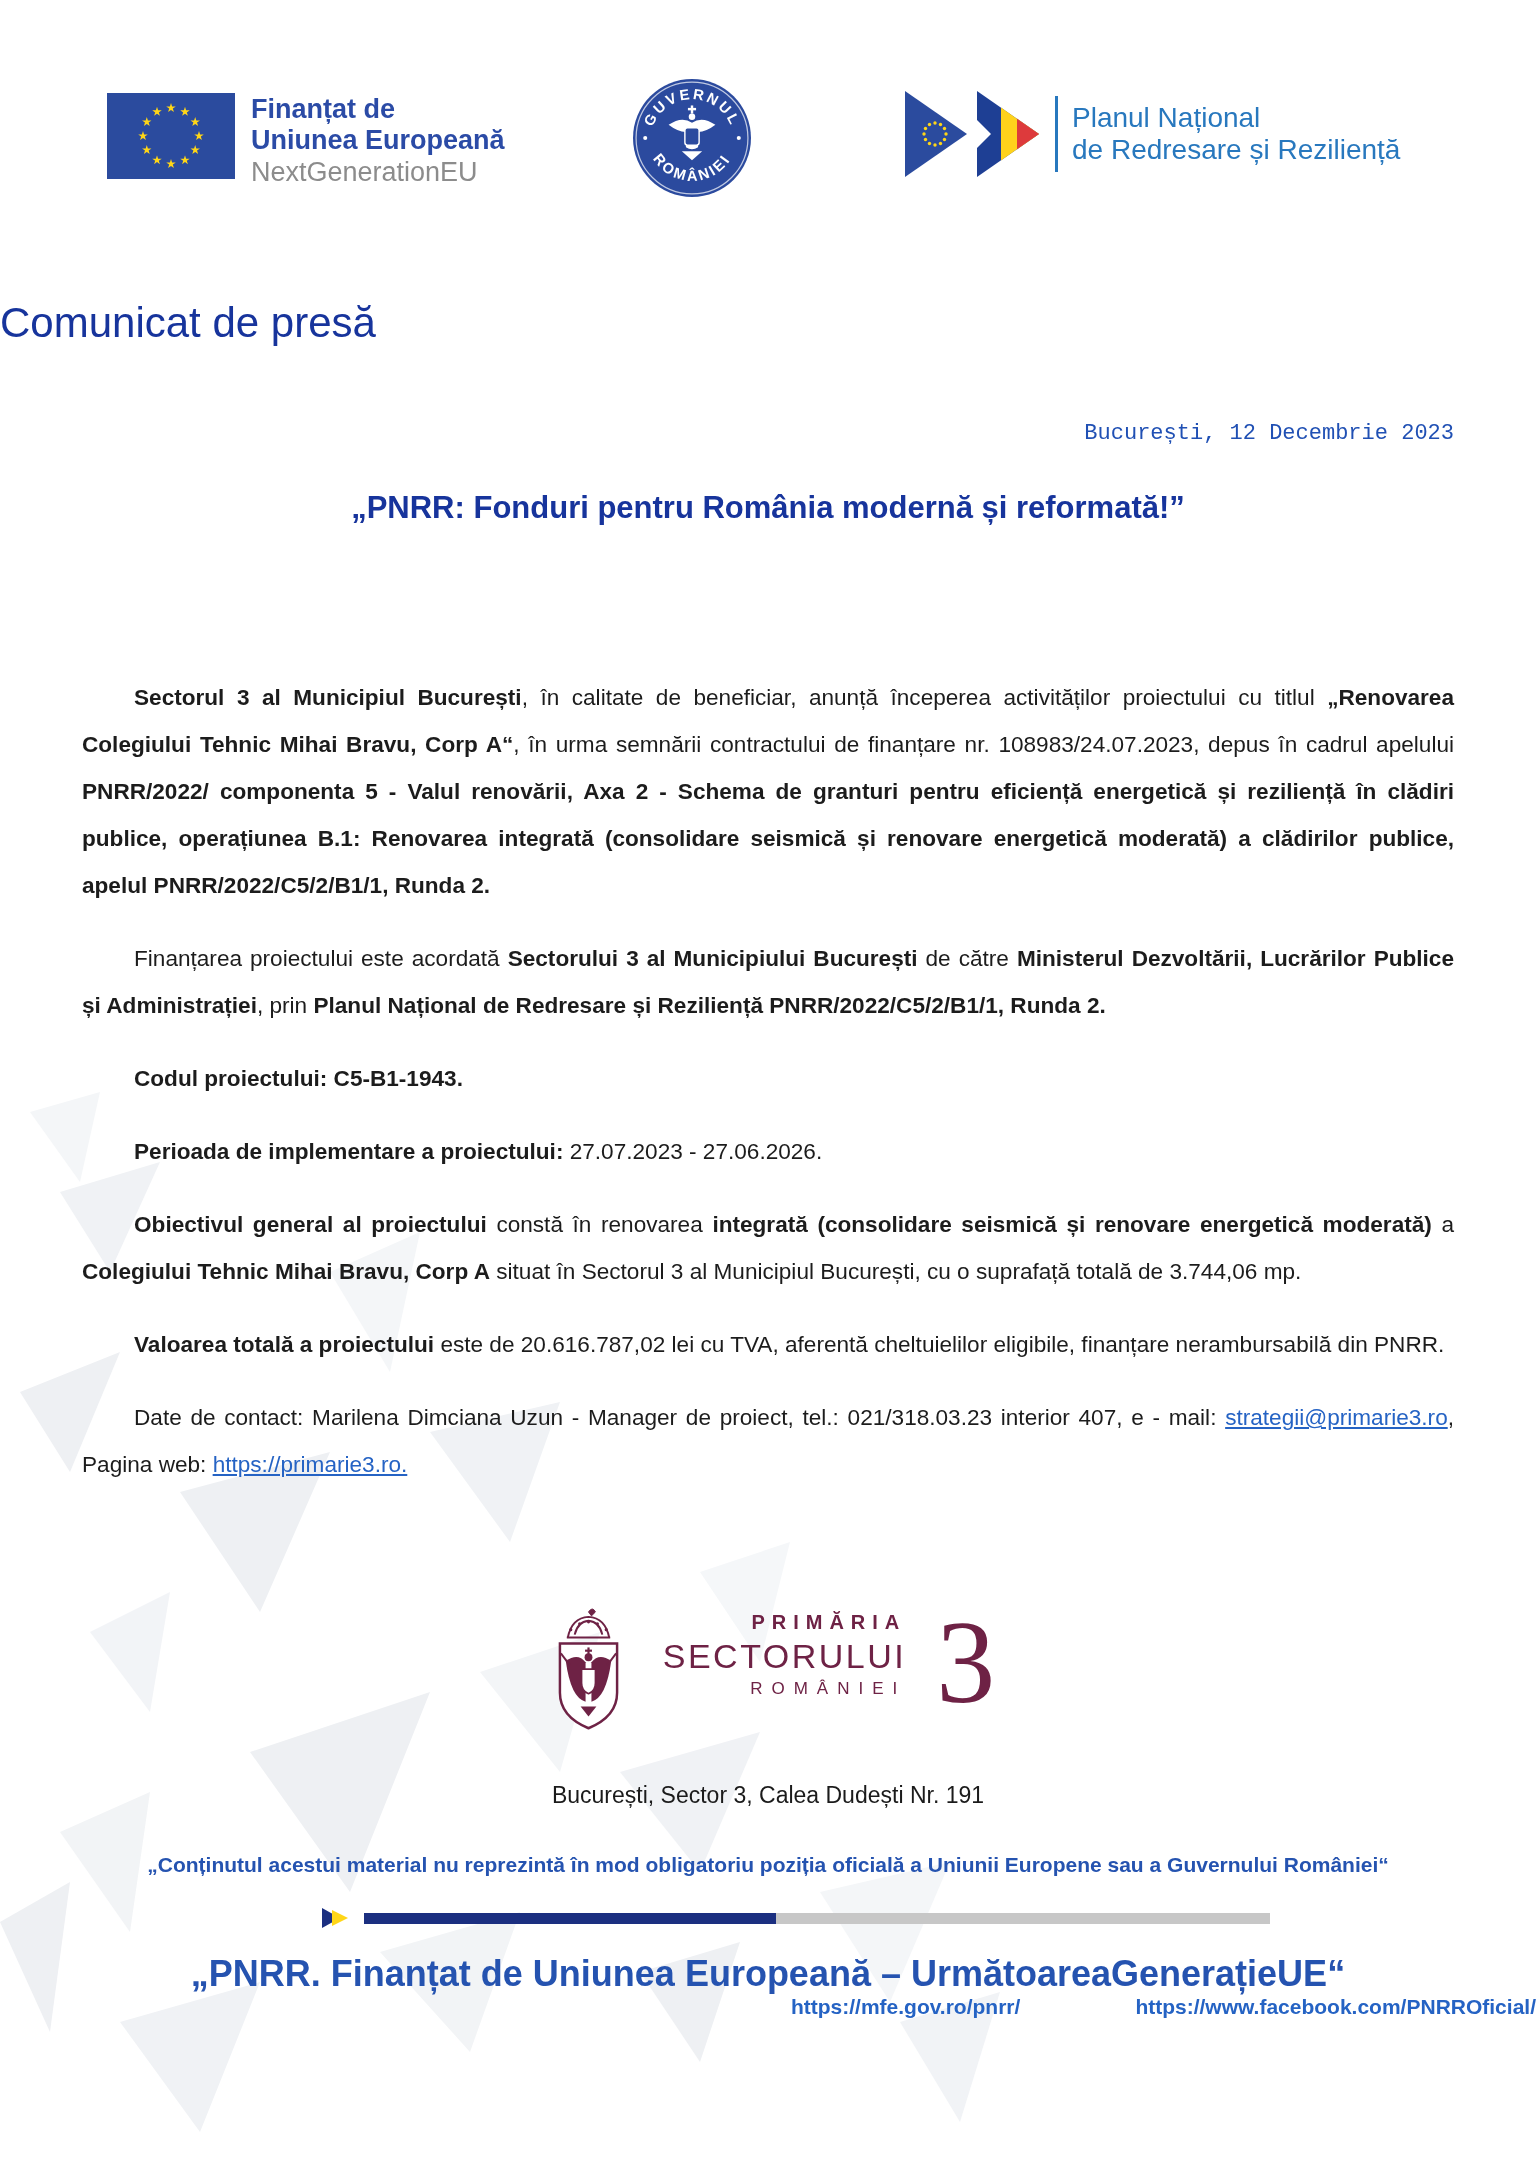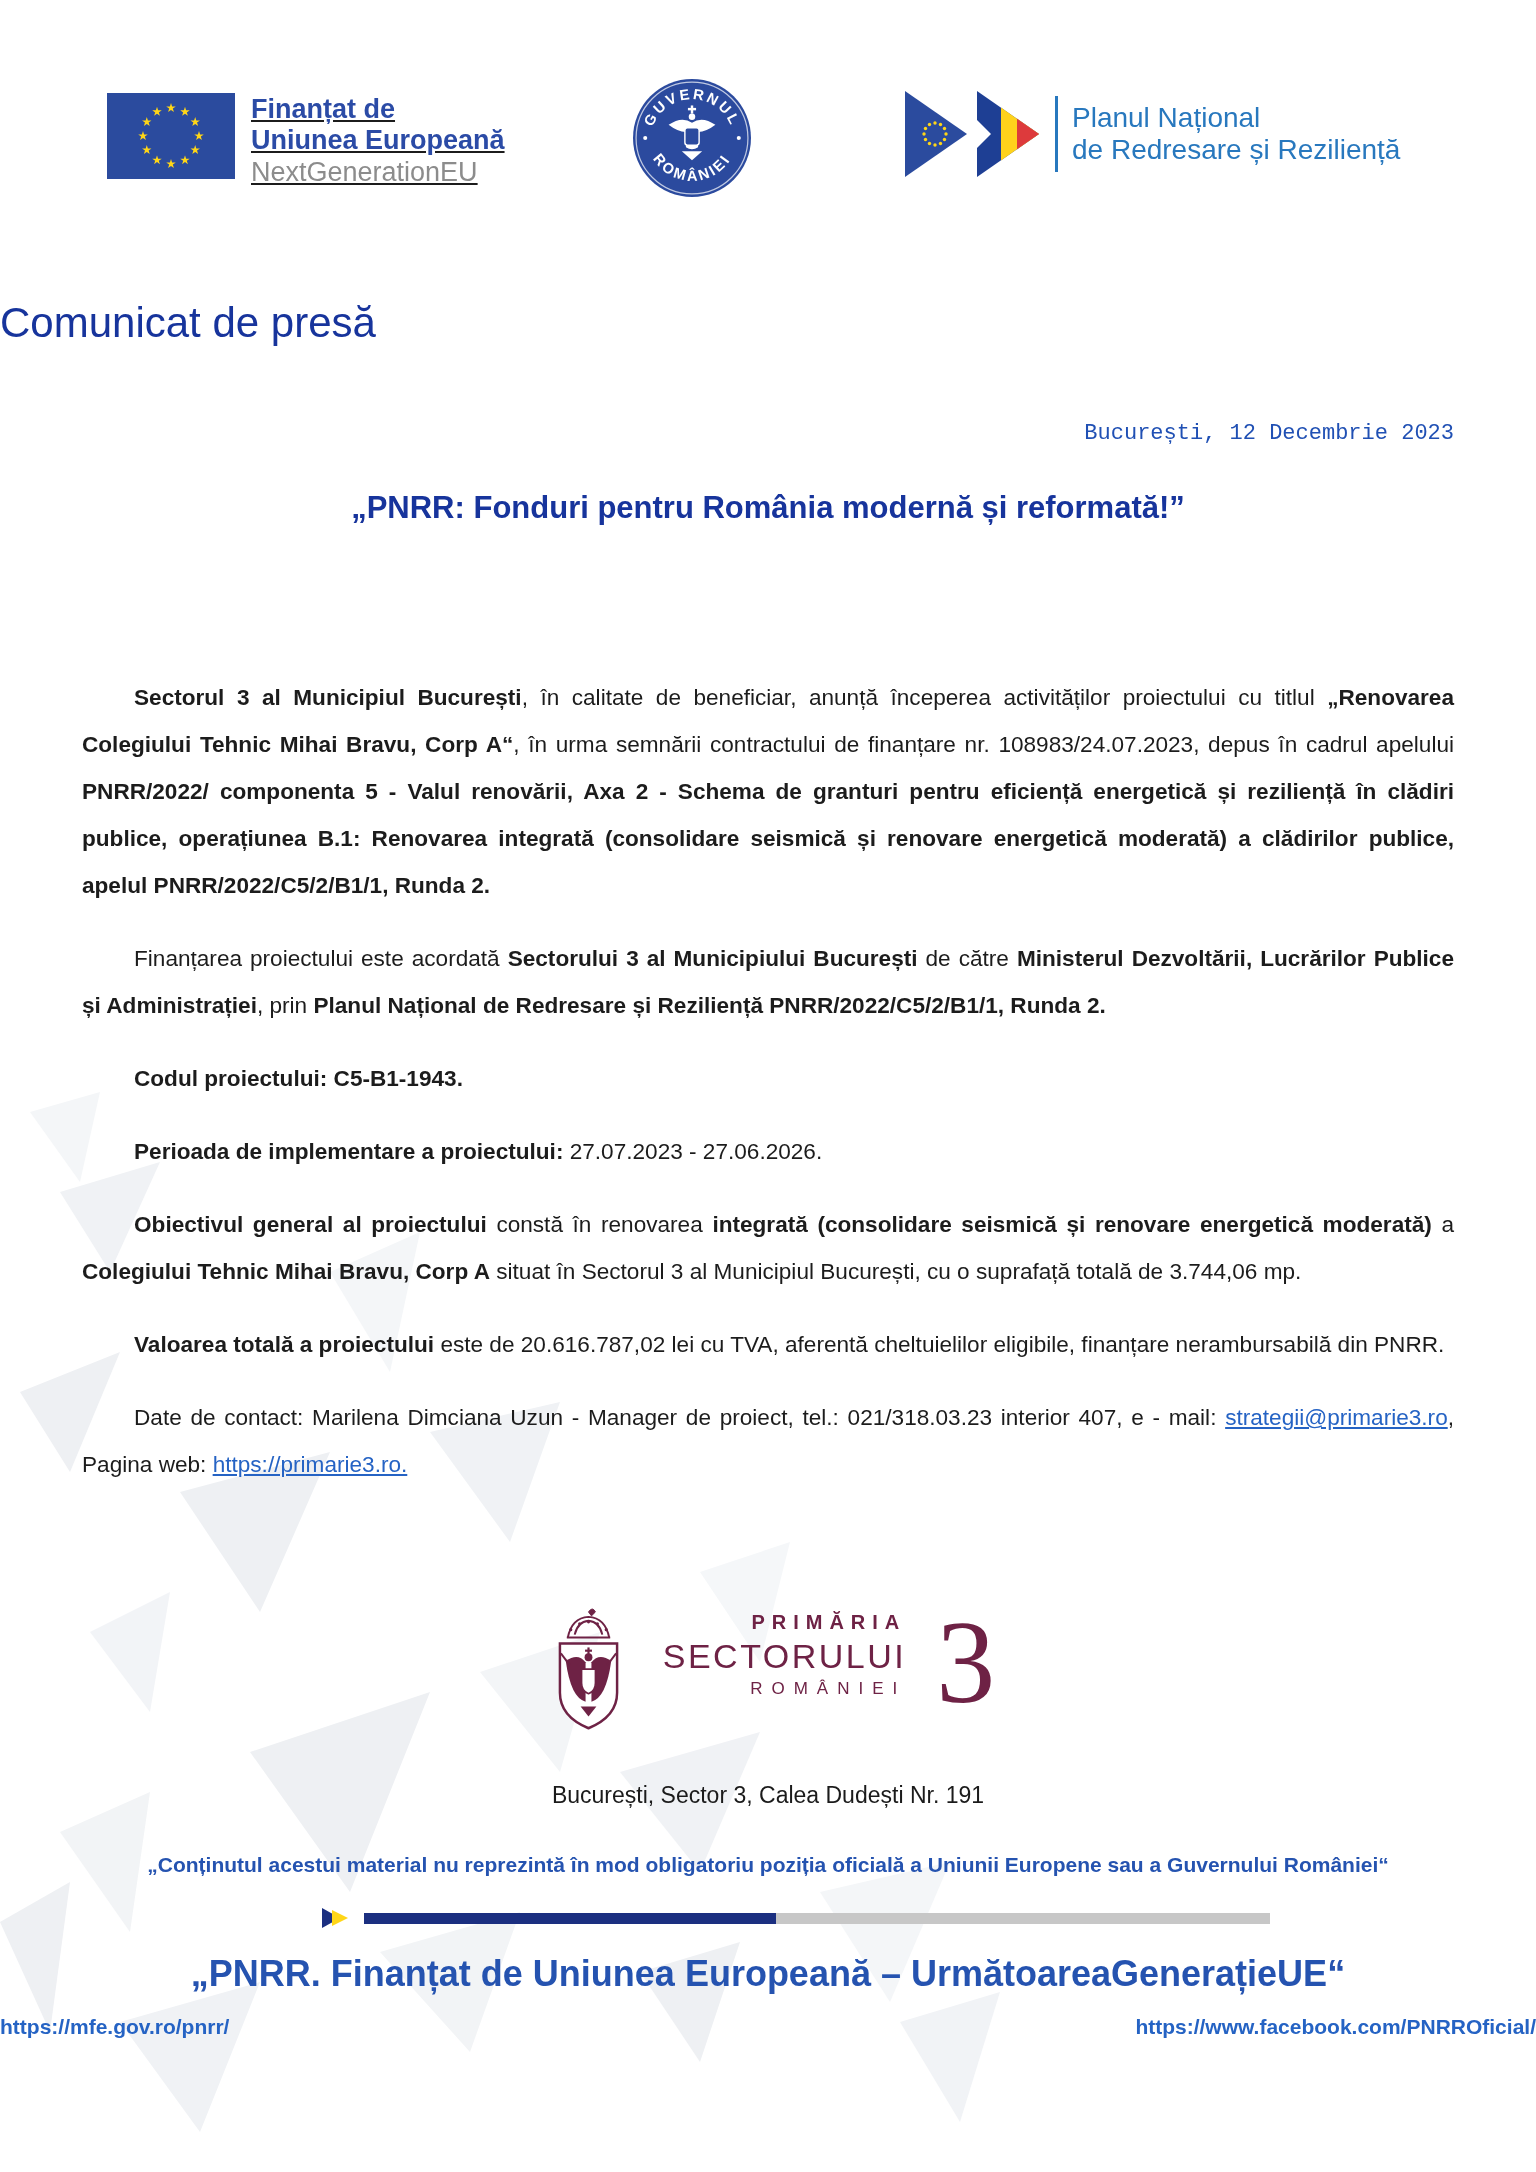--- a/index.html
+++ b/index.html
@@ -7,21 +7,21 @@
   .page {
     position:relative; width:1536px; height:2172px; margin:0 auto;
     background:#ffffff; overflow:hidden;
     font-family:"Liberation Sans", sans-serif; color:var(--body-text);
   }
   .watermark { position:absolute; left:0; bottom:0; z-index:0; }
   .content { position:relative; z-index:1; }
 
   
   .header { position:relative; height:195px; }
-  .eu-logo { position:absolute; left:107px; top:92px; display:flex; align-items:flex-start; gap:16px;text-decoration:underline; }
+  .eu-logo { position:absolute; left:107px; top:92px; display:flex; align-items:flex-start; gap:16px; }
   .eu-flag { width:128px; height:88px; display:block; }
   .eu-text { padding-top:2px; }
   .eu-text .l1, .eu-text .l2 { font-size:27px; font-weight:bold; color:var(--eu-text-blue); line-height:31px; }
   .eu-text .l3 { font-size:27px; color:var(--gray-text); line-height:33px; }
   .gov-seal { position:absolute; left:632px; top:78px; width:120px; height:120px; }
   .pnrr-logo { position:absolute; left:905px; top:90px; display:flex; align-items:center; gap:12px; }
   .pnrr-text .l1, .pnrr-text .l2 { font-size:28px; font-weight:normal; color:var(--pnrr-blue); line-height:32px; }
 
   
   .doc-title { margin-top:102px; text-align:left; font-size:42px; line-height:52px; font-weight:normal; color:var(--title-blue); }
@@ -46,21 +46,21 @@
   .primaria-textcol .p3 { font-size:17px; letter-spacing:9px; line-height:26px; }
   .primaria-num { font-family:"Liberation Serif", serif; font-size:118px; line-height:110px; color:var(--maroon); margin-left:4px; }
   .address { margin-top:36px; text-align:center; font-size:23px; color:#1b1b1b; }
   .disclaimer { margin-top:44px; text-align:center; font-size:21px; font-weight:bold; color:var(--footer-blue); }
   .bar-row { margin:28px 0 0 320px; width:950px; display:flex; align-items:center; }
   .bar-chevrons { flex:0 0 auto; display:block; }
   .bar-track { display:flex; height:11px; flex:1; }
   .bar-navy { width:412px; background:var(--bar-navy); }
   .bar-gray { flex:1; background:var(--bar-gray); }
   .tagline { margin-top:22px; text-align:center; font-size:36px; font-weight:bold; color:var(--footer-blue); }
-  .links-row { margin-top:20px; display:flex; justify-content:space-between; }
+  .links-row { display:flex; justify-content:flex-end; gap:115px; }
   .links-row a { font-size:21px; font-weight:bold; color:var(--link-blue); text-decoration:none; }
 </style>
 </head>
 <body>
 
 <div class="page">
 
   <svg class="watermark" width="1536" height="1100" viewBox="0 0 1536 1100">
     <g>
       <path d="M30,40 L100,20 L80,110 Z" fill="#f4f6f8"></path>

